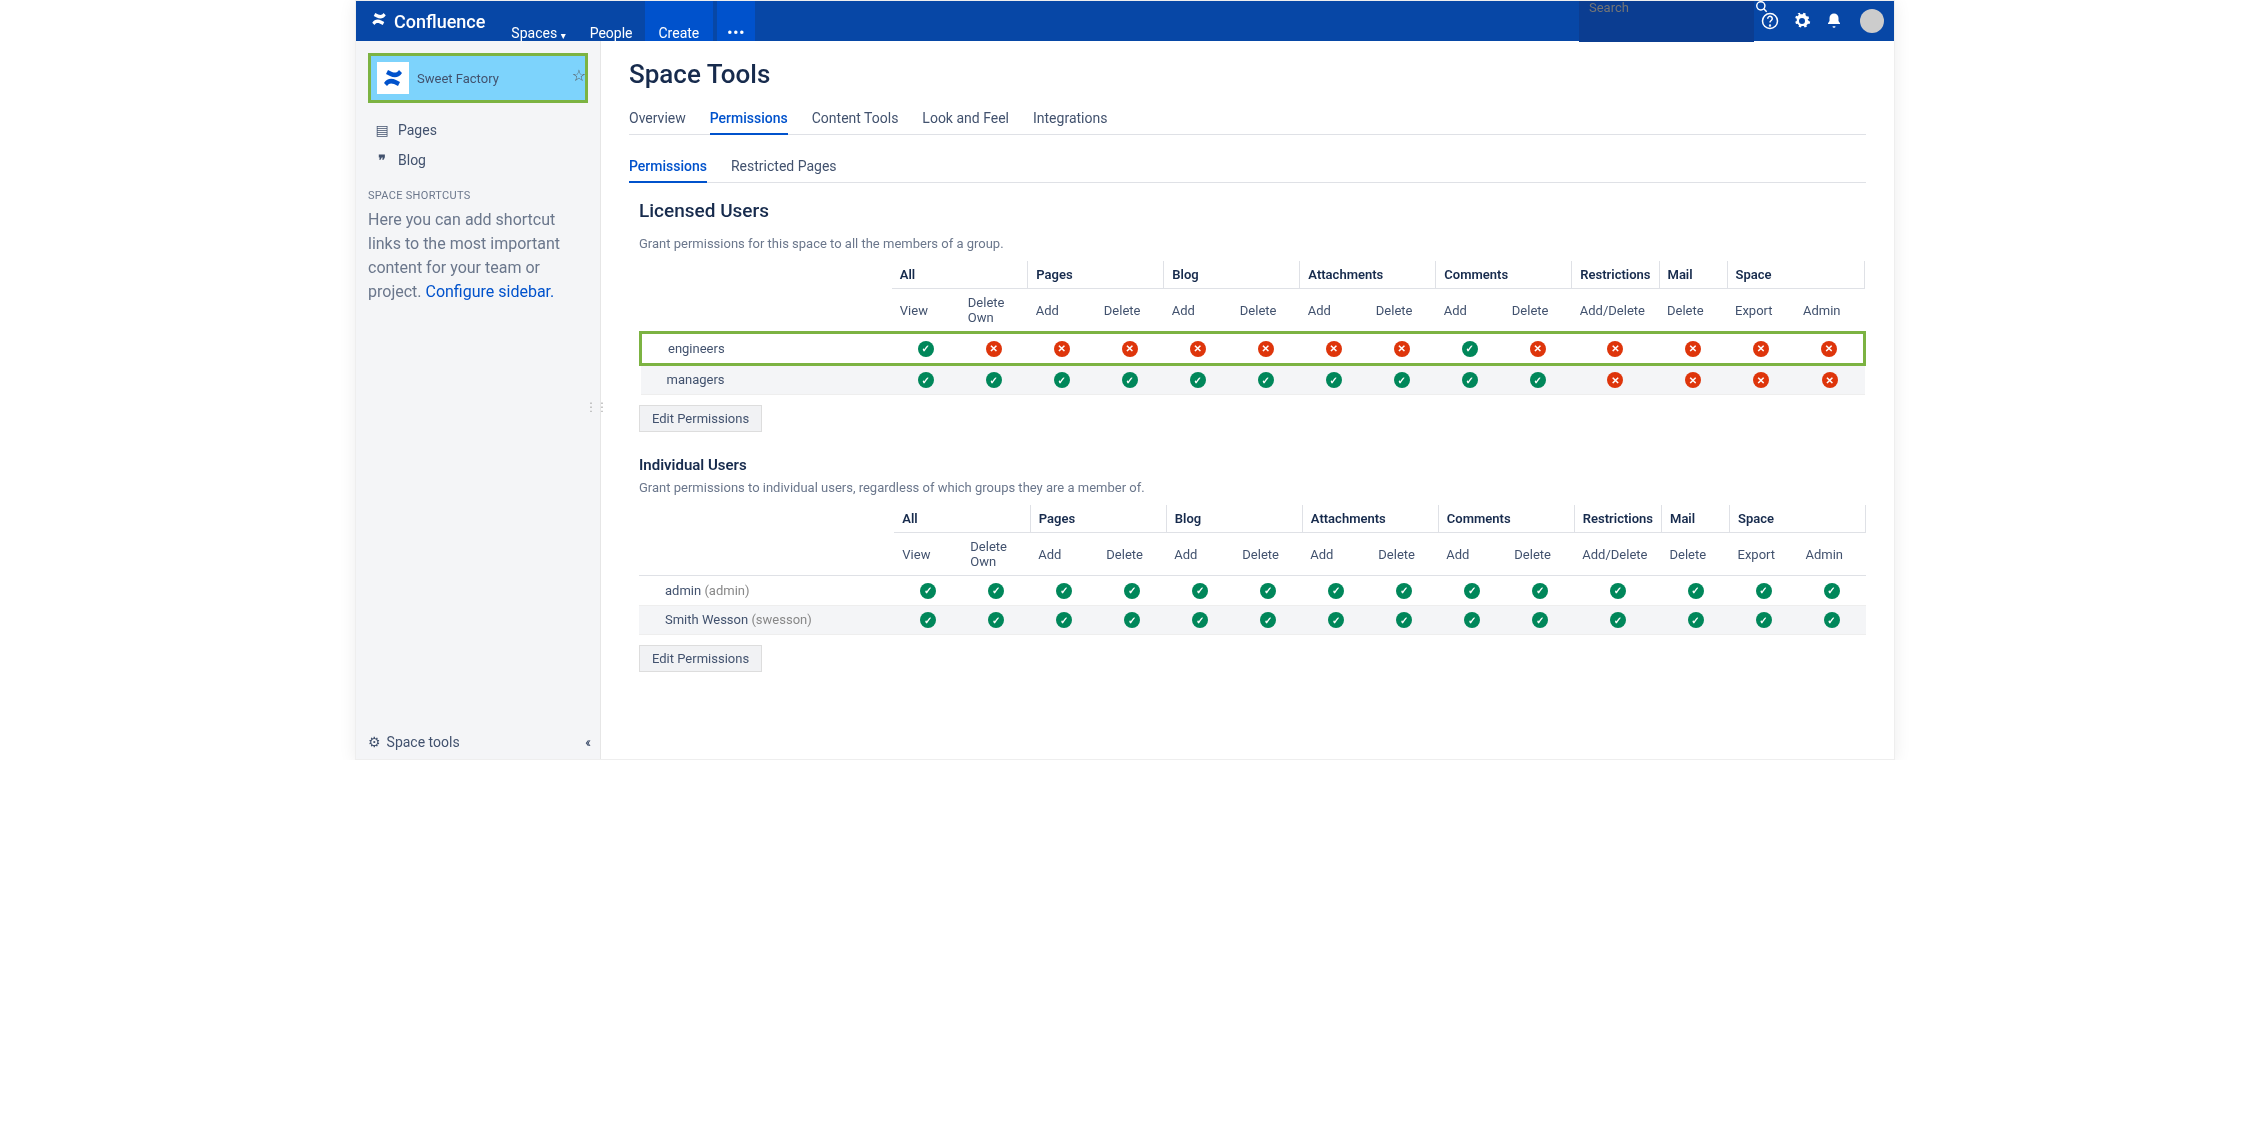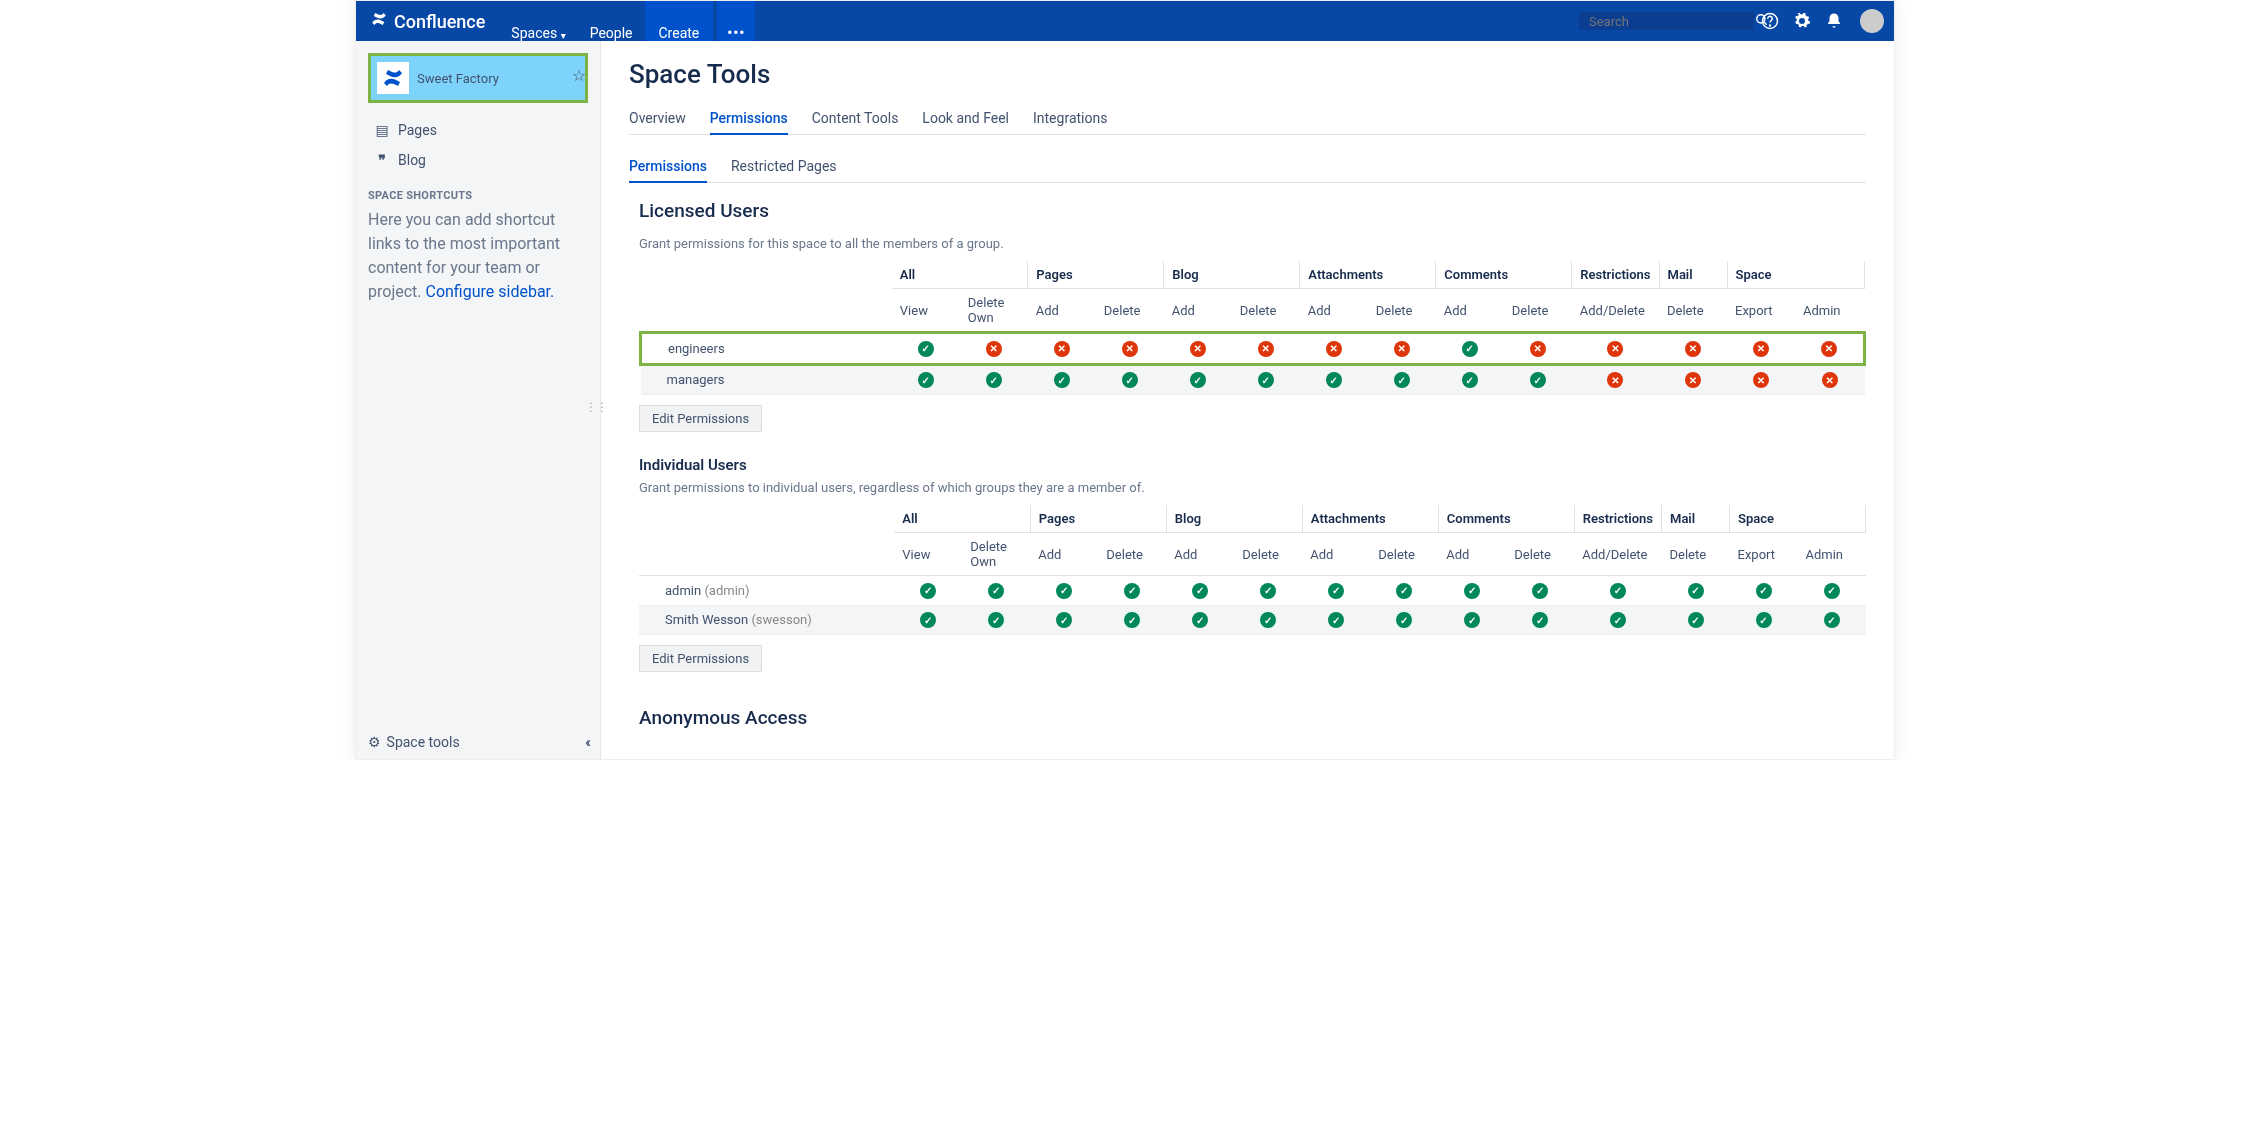--- a/index.html
+++ b/index.html
@@ -5,32 +5,32 @@
 *{box-sizing:border-box;margin:0;padding:0;font-family:-apple-system,BlinkMacSystemFont,"Segoe UI",Roboto,Arial,sans-serif}
 body{background:#fff;color:#333;font-size:14px}
 .screen{width:1540px;height:760px;margin:0 auto;border:1px solid #eee;box-shadow:0 2px 16px rgba(0,0,0,.08);position:relative;overflow:hidden;background:#fff}
 .topbar{height:40px;background:#0747a6;display:flex;align-items:center;color:#fff}
 .brand{display:flex;align-items:center;padding:0 14px;font-size:18px;font-weight:500}
 .brand svg{margin-right:6px}
 .nav-item{padding:0 12px;height:40px;display:flex;align-items:flex-end;font-size:14px;color:#fff;cursor:pointer}
 .nav-item.create{background:#0052cc;padding:0 14px}
 .nav-item.more{background:#0052cc;margin-left:4px;padding:0 10px;font-weight:700;letter-spacing:1px}
 .top-spacer{flex:1}
-.searchbox{background:#0b3d91;width:175px;height:18px;display:flex;align-items:center;padding:0 10px;color:#aac4e6}
+.searchbox{background:#0b3d91;width:175px;height:42px;display:flex;align-items:flex-start;padding:0 10px;color:#aac4e6}
 .searchbox input{flex:1;background:transparent;border:0;outline:0;color:#fff;font-size:13px}
 .top-icon{width:32px;height:40px;display:flex;align-items:center;justify-content:center;cursor:pointer}
 .avatar{width:24px;height:24px;border-radius:50%;background:#ccc;margin:0 10px}
 .body{display:flex;height:calc(100% - 40px)}
 .sidebar{width:245px;background:#f4f5f7;padding:12px 12px 0;position:relative;border-right:1px solid #e6e6e6}
 .space-card{display:flex;align-items:center;border:3px solid #7cb342;padding:6px;background:#7dd3fc}
 .space-logo{width:32px;height:32px;background:#fff;display:flex;align-items:center;justify-content:center;margin-right:8px}
 .star{position:absolute;right:14px;top:25px;color:#555;cursor:pointer;font-size:16px}
 .side-link{display:flex;align-items:center;padding:7px 4px;color:#42526e;font-size:14px;cursor:pointer}
 .side-link .ic{width:20px;display:inline-flex;justify-content:center;margin-right:6px;font-size:14px}
-.side-header{font-size:11px;color:#6b778c;font-weight:700;letter-spacing:.3px;margin:14px 0 6px}
+.side-header{font-size:11px;color:#6b778c;font-weight:400;letter-spacing:.3px;margin:14px 0 6px}
 .side-help{font-size:16px;color:#6b778c;line-height:1.5}
 .side-help a{color:#0052cc;text-decoration:none}
 .side-footer{position:absolute;bottom:8px;left:12px;right:12px;display:flex;align-items:center;color:#42526e;font-size:14px}
 .side-footer .ic{margin-right:6px}
 .collapse{margin-left:auto;cursor:pointer;font-size:15px;letter-spacing:-3px}
 .drag-handle{position:absolute;right:-7px;top:50%;color:#aaa;font-size:12px;letter-spacing:-1px}
 .main{flex:1;padding:18px 28px;overflow:auto}
 h1.title{font-size:26px;font-weight:500;color:#172b4d;margin-bottom:14px}
 .tabs,.subtabs{display:flex;border-bottom:1px solid #dfe1e6;margin-bottom:16px}
 .tab,.subtab{padding:7px 0;margin-right:24px;color:#42526e;font-size:14px;cursor:pointer}
@@ -279,17 +279,16 @@
                 <td><span class="ok">✓</span></td>
                 <td><span class="ok">✓</span></td>
                 <td><span class="ok">✓</span></td>
                 <td><span class="ok">✓</span></td>
                 <td><span class="ok">✓</span></td>
               </tr>
             </tbody>
           </table>
     <button class="btn">Edit Permissions</button>
 
-    <h2 class="sect">Anonymous Access</h2>
    </div>
   </div>
  </div>
 </div>
 
 </body></html>

